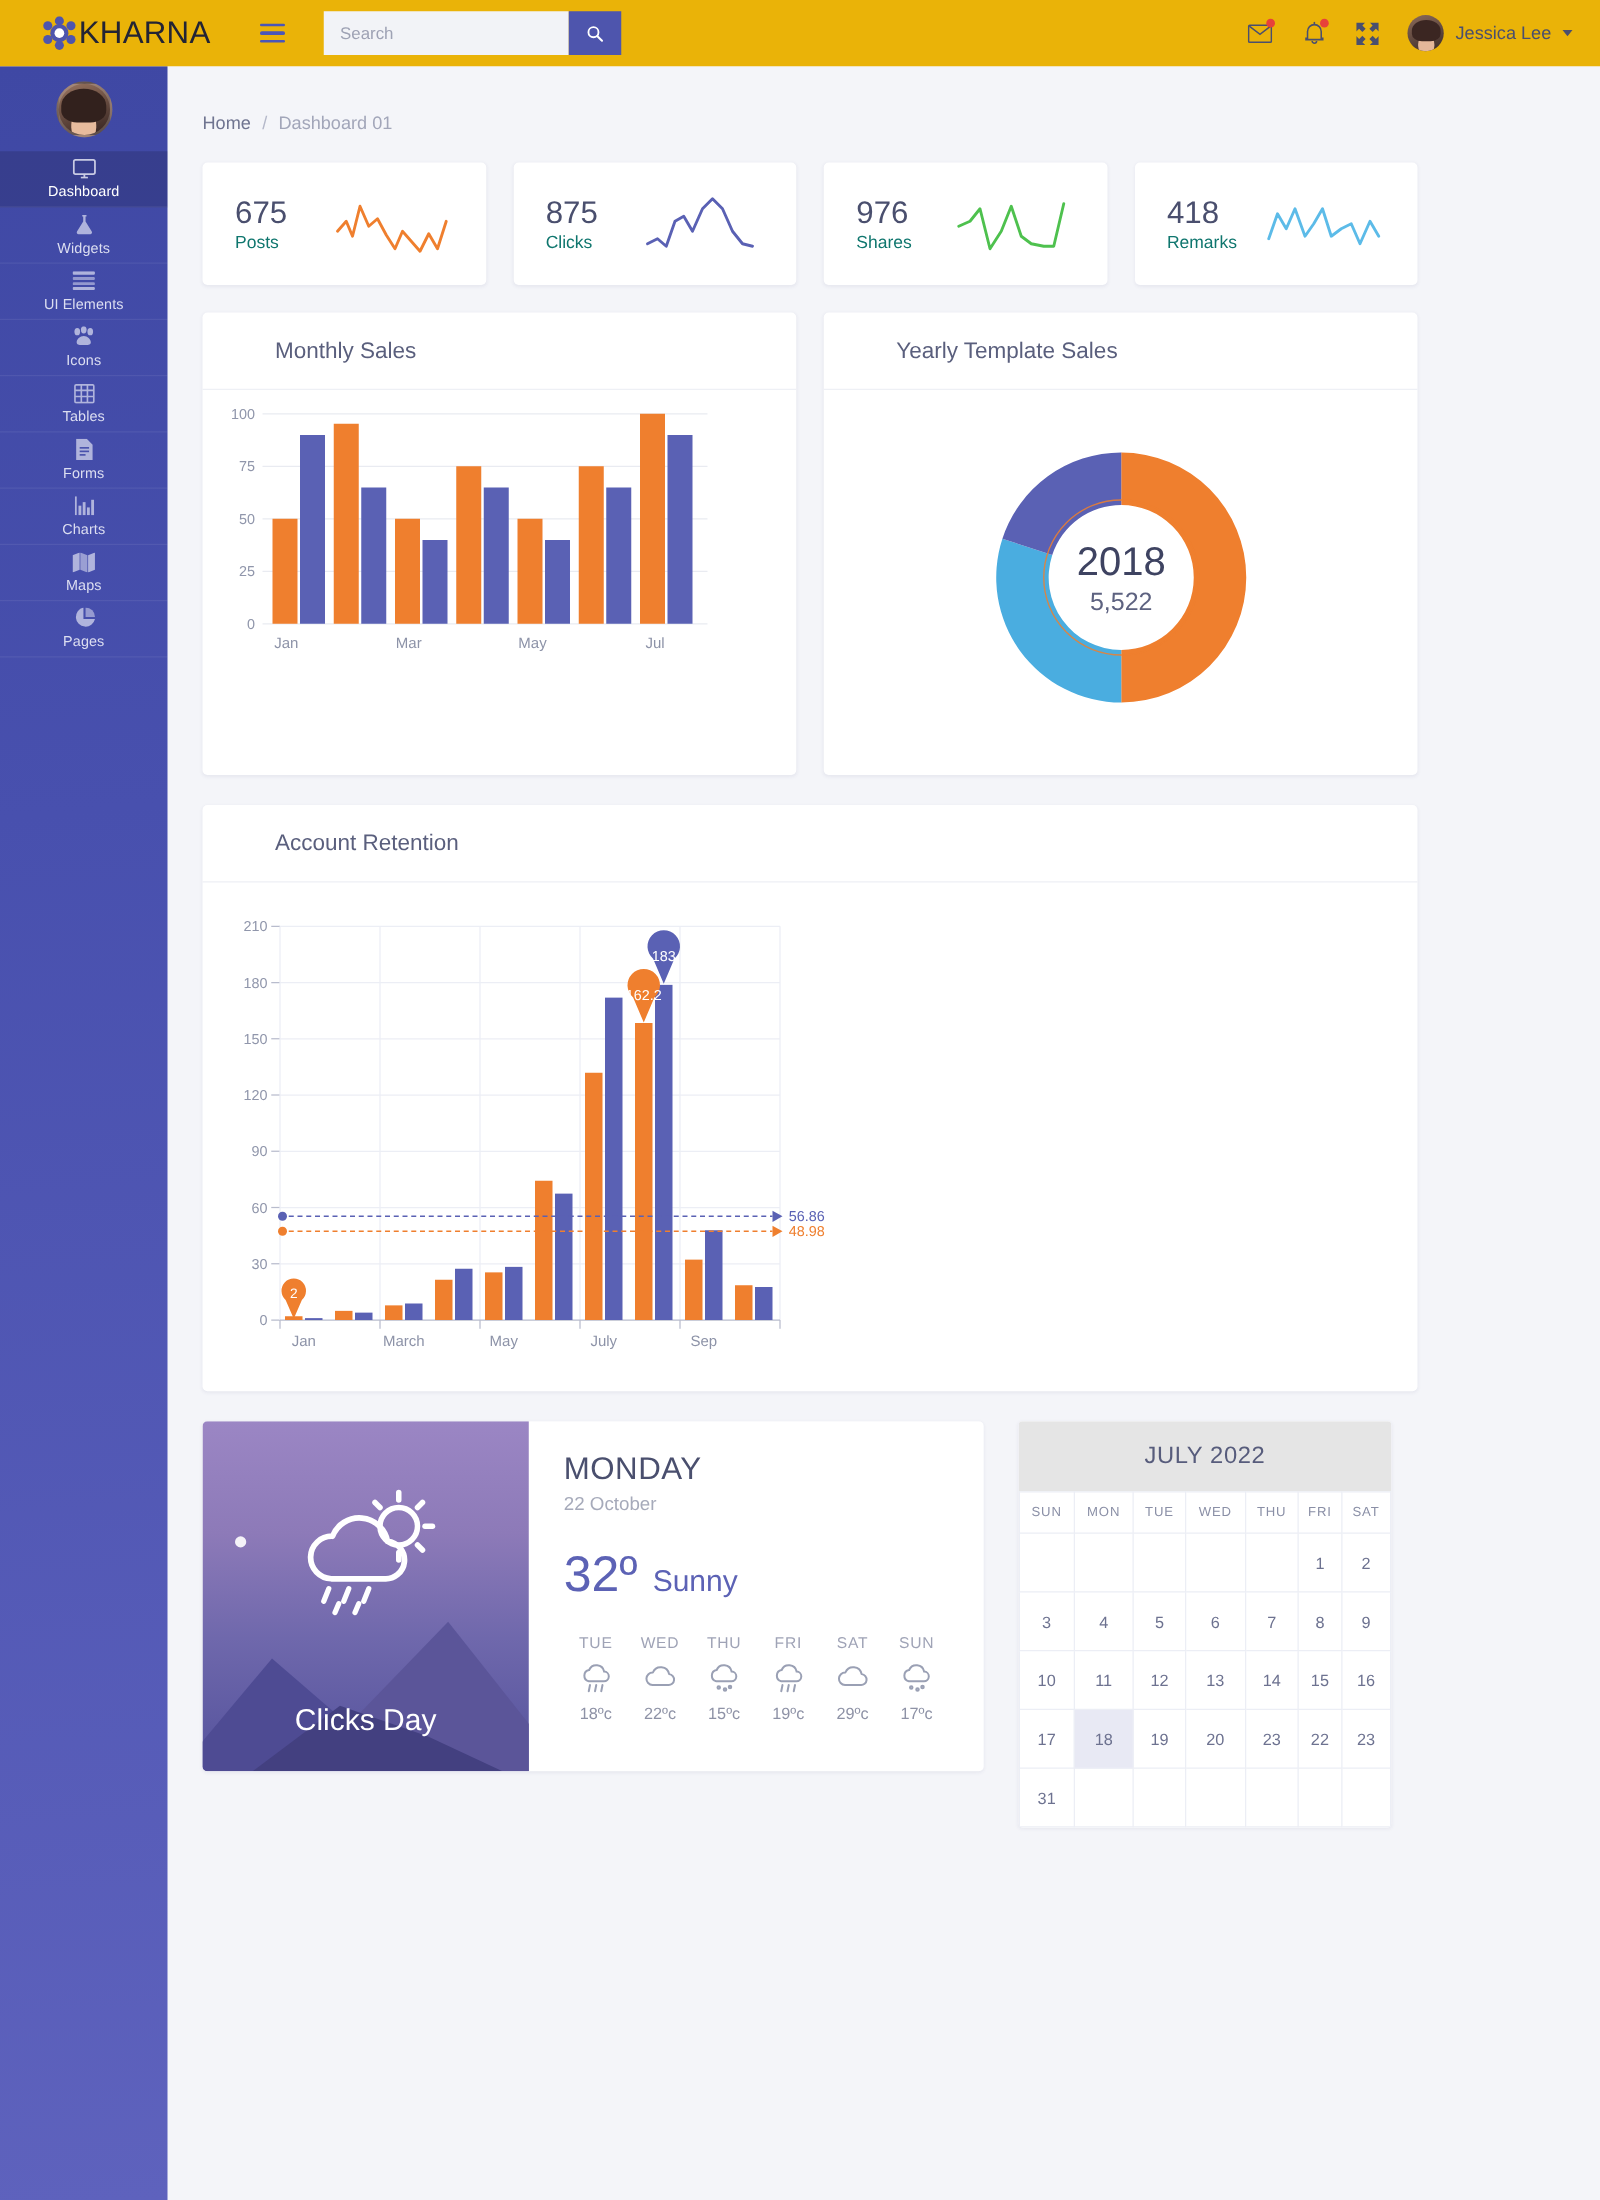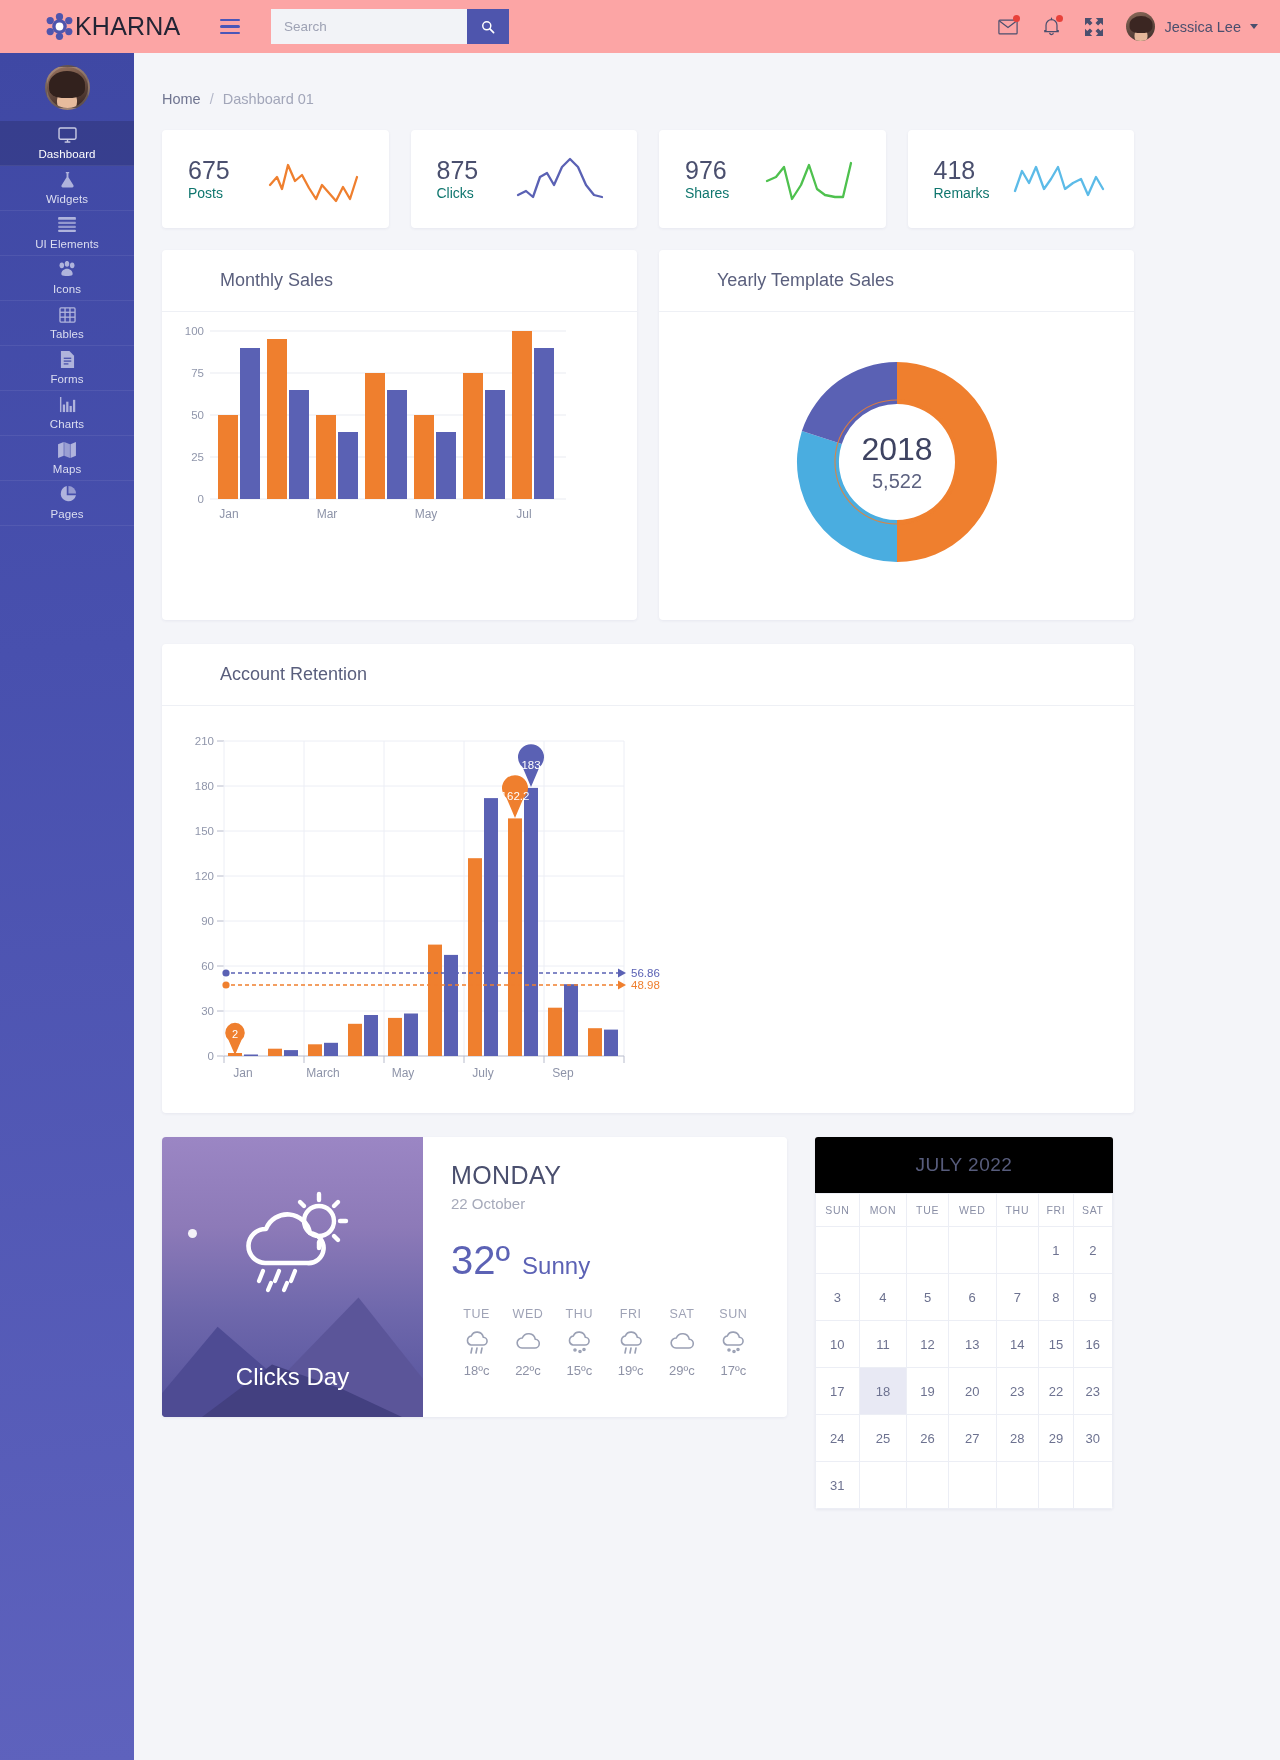--- a/index.html
+++ b/index.html
@@ -7,23 +7,22 @@
   body {
     font-family: "Liberation Sans", sans-serif;
     background: #f4f5f9;
     color: #4a4f6e;
     overflow: hidden;
   }
 
   
   .topbar {
     position: absolute; top: 0; left: 0; width: 1280px; height: 53px;
-    background: #fca5a5; display: flex; align-items: center;
+    background: #eab308; display: flex; align-items: center;
     z-index: 30;
-    padding-left: 12px;
   }
   .brand { width: 190px; display: flex; align-items: center; padding-left: 34px; }
   .brand-mark { width: 27px; height: 27px; position: relative; }
   .brand-text { font-size: 25px; color: #232434; letter-spacing: .2px; font-weight: 400; margin-left: 2px;}
   .hamburger { margin-left: 18px; display: flex; flex-direction: column; gap: 4px; cursor: pointer; }
   .hamburger span { display: block; width: 20px; height: 2.6px; background: #4a56b8; border-radius: 2px;}
   .searchwrap { margin-left: 31px; display: flex; height: 35px; }
   .searchwrap input {
     width: 196px; height: 35px; border: none; background: #f2f3f7;
     padding: 0 13px; font-size: 13.5px; color: #6b7086;
@@ -128,21 +127,21 @@
   .wx-temp { font-size:40px; color:#5c62b5; font-weight:400;}
   .wx-cond { font-size:24px; color:#5c62b5; }
   .wx-forecast { display:flex; margin-top:24px; }
   .wx-col { flex:1; text-align:center; }
   .wx-col-day { font-size:12.5px; color:#9fa3b6; letter-spacing:.6px; }
   .wx-col-ic { height:30px; display:flex;align-items:center;justify-content:center; margin-top:7px;}
   .wx-col-t { font-size:13px; color:#8e92a6; margin-top:5px; }
 
   
   .cal { width:298px; border-radius:3px; overflow:hidden; box-shadow: 0 1px 3px rgba(50,60,110,0.07); background:#fff; }
-  .cal-head { background:#000000; text-align:center; padding:17px 0; font-size:19px; color:#575c7c; letter-spacing:.5px;}
+  .cal-head { background:#e5e5e5; text-align:center; padding:17px 0; font-size:19px; color:#575c7c; letter-spacing:.5px;}
   .cal table { width:100%; border-collapse:collapse; }
   .cal th {
     font-size:10.5px; font-weight:400; color:#8a8fa6; letter-spacing:.7px;
     padding:10px 0; border:1px solid #eceef5; background:#fff;
   }
   .cal td {
     font-size:13px; color:#6d7290; text-align:center; height:47px;
     border:1px solid #eceef5; background:#fff;
   }
   .cal td.sel { background:#e8e9f4; }
@@ -724,29 +723,20 @@
           <tr>
             <td>17</td>
             <td class="sel">18</td>
             <td>19</td>
             <td>20</td>
             <td>23</td>
             <td>22</td>
             <td>23</td>
           </tr>
           <tr>
-            <td>24</td>
-            <td>25</td>
-            <td>26</td>
-            <td>27</td>
-            <td>28</td>
-            <td>29</td>
-            <td>30</td>
-          </tr>
-          <tr>
             <td>31</td>
             <td class="empty"></td>
             <td class="empty"></td>
             <td class="empty"></td>
             <td class="empty"></td>
             <td class="empty"></td>
             <td class="empty"></td>
           </tr>
         </tbody>
       </table>

